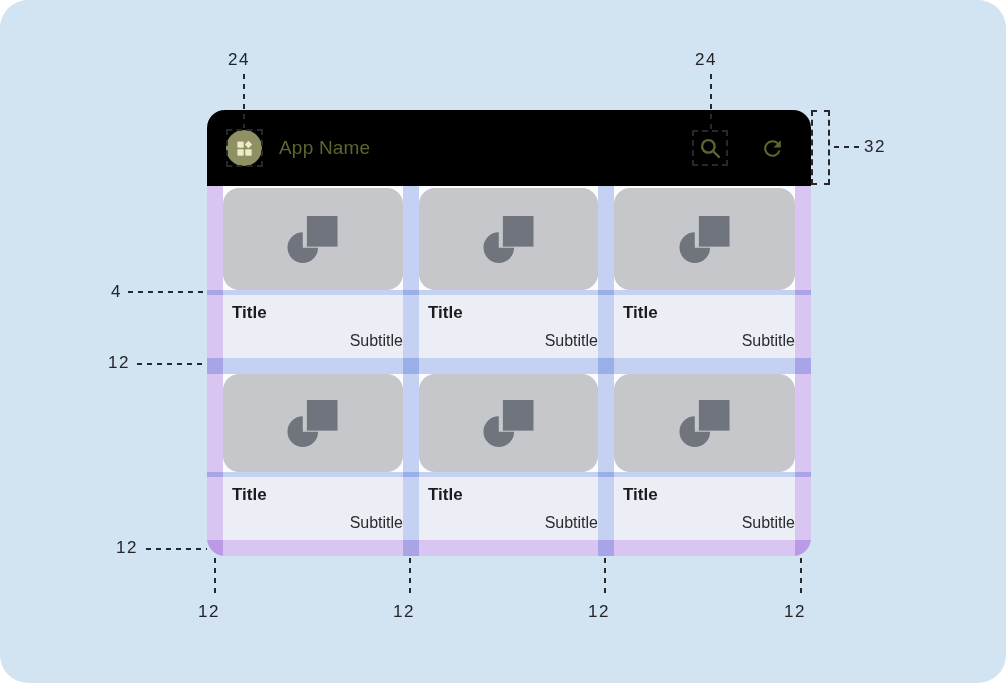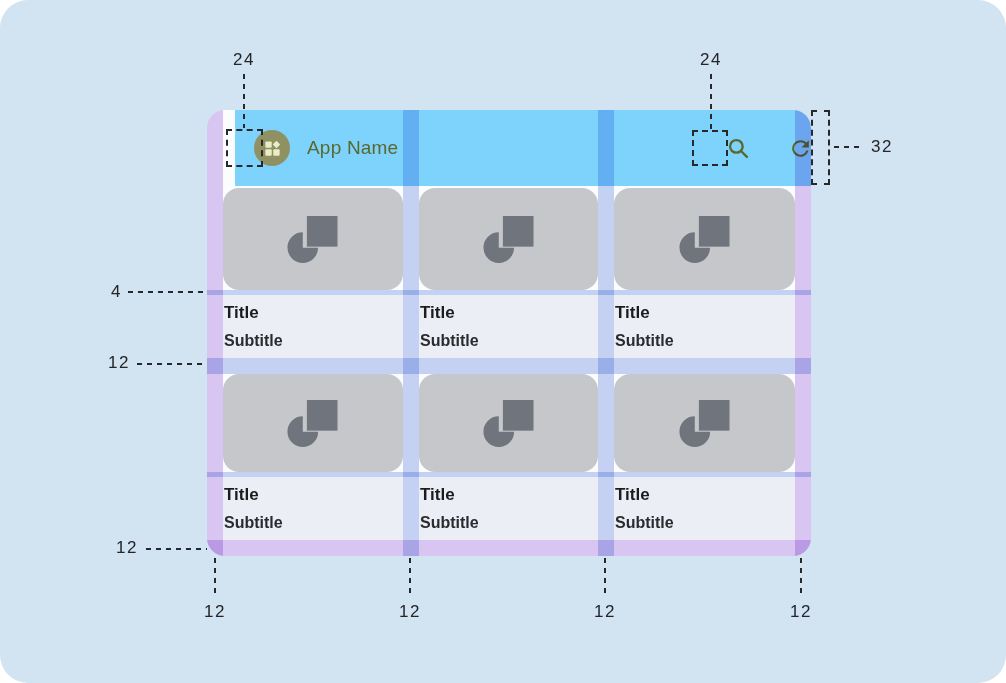--- a/index.html
+++ b/index.html
@@ -4,62 +4,62 @@
 <style>
   * { margin:0; padding:0; box-sizing:border-box; }
   html,body { width:1006px; height:683px; background:#ffffff; font-family:"Liberation Sans", sans-serif; }
   .canvas { position:relative; width:1006px; height:683px; overflow:hidden; }
   .bg-rounded { position:absolute; inset:0; background:#d2e3f1; border-radius:28px; }
 
   
   .mock { position:absolute; left:207px; top:110px; width:604px; height:446px;
           background:#fbfcfe; border-radius:18px; overflow:hidden; }
 
-  .appbar { position:absolute; left:0; top:0; width:604px; height:76px; background:#7dd3fc;margin-left:28px; }
+  .appbar { position:absolute; left:0; top:0; width:604px; height:76px; background:#000000; }
   .app-icon-btn { position:absolute; left:19px; top:20px; width:36px; height:36px;
                   border-radius:50%; background:#8f9162; display:flex; align-items:center; justify-content:center; }
   .app-name { position:absolute; left:72px; top:0; height:76px; line-height:76px;
               font-size:19px; font-weight:500; color:#5a682e; letter-spacing:.2px; }
   .icon-btn { position:absolute; top:25px; width:26px; height:26px; display:flex; align-items:center; justify-content:center; }
   .search-btn { left:490px; }
   .refresh-btn { left:552px; }
 
   
   .card { position:absolute; display:flex; flex-direction:column; }
   .col1 { left:16px;  width:180px; }
   .col2 { left:212px; width:179px; }
   .col3 { left:407px; width:181px; }
   .row1 { top:78px;  height:170px; }
   .row2 { top:264px; height:166px; }
   .card-img { width:100%; background:#c5c7cb; border-radius:16px;
               display:flex; align-items:center; justify-content:center; }
   .row1 .card-img { height:102px; }
   .row2 .card-img { height:98px; }
   .card-gap { height:5px; }
-  .card-text { width:100%; height:63px; background:#ebeef4; padding:3px 0 0 1px; }
+  .card-text { width:100%; height:63px; background:#ebeef4; padding:3px 0 0 9px; }
   .card-title { font-size:17px; font-weight:700; color:#1b1c1e; line-height:29px; }
-  .card-sub   { font-size:16px; font-weight:700; color:#2a2b2e; line-height:28px; }
+  .card-sub   { font-size:16px; font-weight:400; color:#2a2b2e; line-height:28px;text-align:right; }
 
   
   .ov { position:absolute; mix-blend-mode:multiply; pointer-events:none; }
   .ov.purple { background:#dcc8f2; }
   .ov.blue   { background:#c8d4f4; }
   .margin-left   { left:0;     top:0;     width:16px;  height:446px; }
   .margin-right  { left:588px; top:0;     width:16px;  height:446px; }
   .margin-bottom { left:0;     top:430px; width:604px; height:16px; }
   .gutter1 { left:196px; top:0; width:16px; height:446px; }
   .gutter2 { left:391px; top:0; width:16px; height:446px; }
   .strip-a { left:0; top:180px; width:604px; height:5px; }
   .strip-b { left:0; top:248px; width:604px; height:16px; }
   .strip-c { left:0; top:362px; width:604px; height:5px; }
 
   
   .anno { position:absolute; z-index:10; }
   .dim-label { position:absolute; font-size:17px; font-weight:500; color:#232528;
-               letter-spacing:1.5px; text-align:center; }
+               letter-spacing:1.5px; }
   .dash-h { position:absolute; height:2px;
             background:repeating-linear-gradient(90deg,#26282b 0 5px,transparent 5px 10px); }
   .dash-v { position:absolute; width:2px;
             background:repeating-linear-gradient(180deg,#26282b 0 5px,transparent 5px 10px); }
   .dash-box { position:absolute; border:2px dashed #26282b; background:transparent; }
 </style>
 </head>
 <body>
 
 <div class="canvas">

